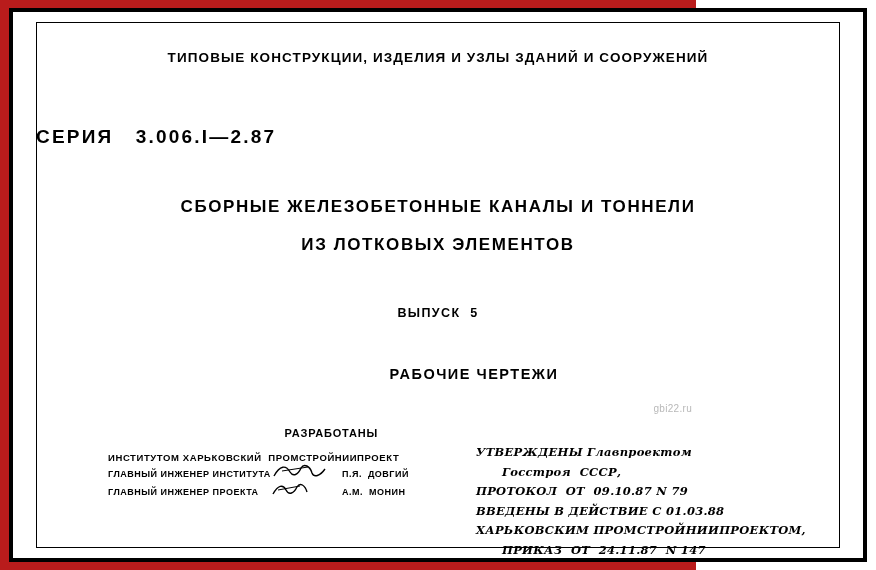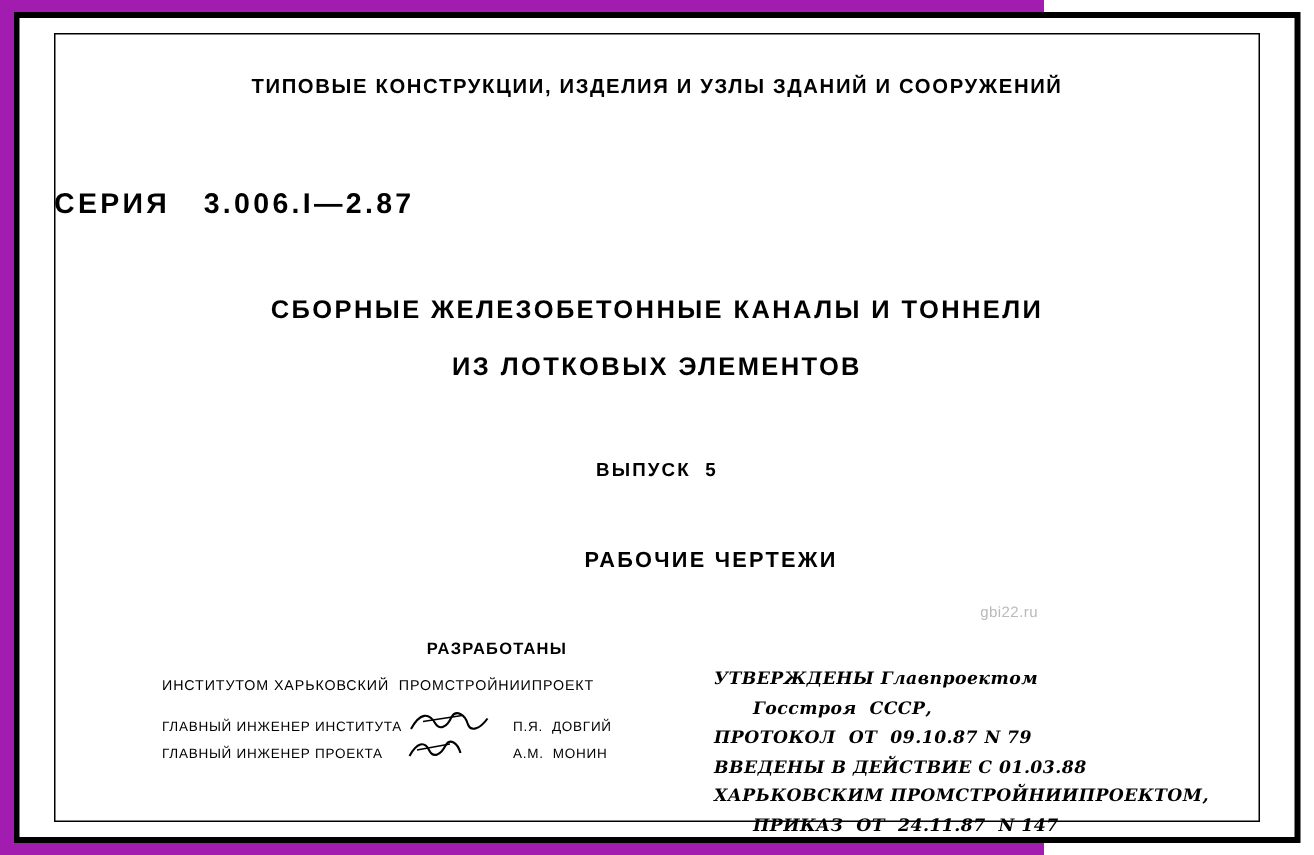--- a/index.html
+++ b/index.html
@@ -15,21 +15,21 @@
     overflow: hidden;
     position: relative;
   }
 
   .page {
     position: absolute;
     left: 0;
     top: 0;
     width: 696px;
     height: 570px;
-    background: #a21caf;
+    background: #b91c1c;
   }
 
   
   .sheet-border {
     position: absolute;
     left: 9px;
     top: 8px;
     width: 858px;
     height: 554px;
     border: 4px solid #000000;
@@ -140,30 +140,30 @@
   .dev-heading {
     font-size: 11px;
     font-weight: bold;
     letter-spacing: 0.8px;
     text-align: right;
     width: 270px;
     margin: 0 0 13px 0;
   }
   .dev-line {
     font-size: 9.5px;
-    font-weight: normal;
+    font-weight: bold;
     letter-spacing: 0.6px;
     white-space: pre;
-    margin-bottom: 12px;
+    margin-bottom: 2px;
   }
   .dev-sign-row {
     display: flex;
     align-items: flex-end;
     font-size: 9px;
-    font-weight: normal;
+    font-weight: bold;
     letter-spacing: 0.5px;
     margin-bottom: 4px;
     white-space: pre;
   }
   .dev-sign-row .role { width: 160px; }
   .dev-sign-row .sig {
     width: 74px;
     position: relative;
     height: 14px;
   }

